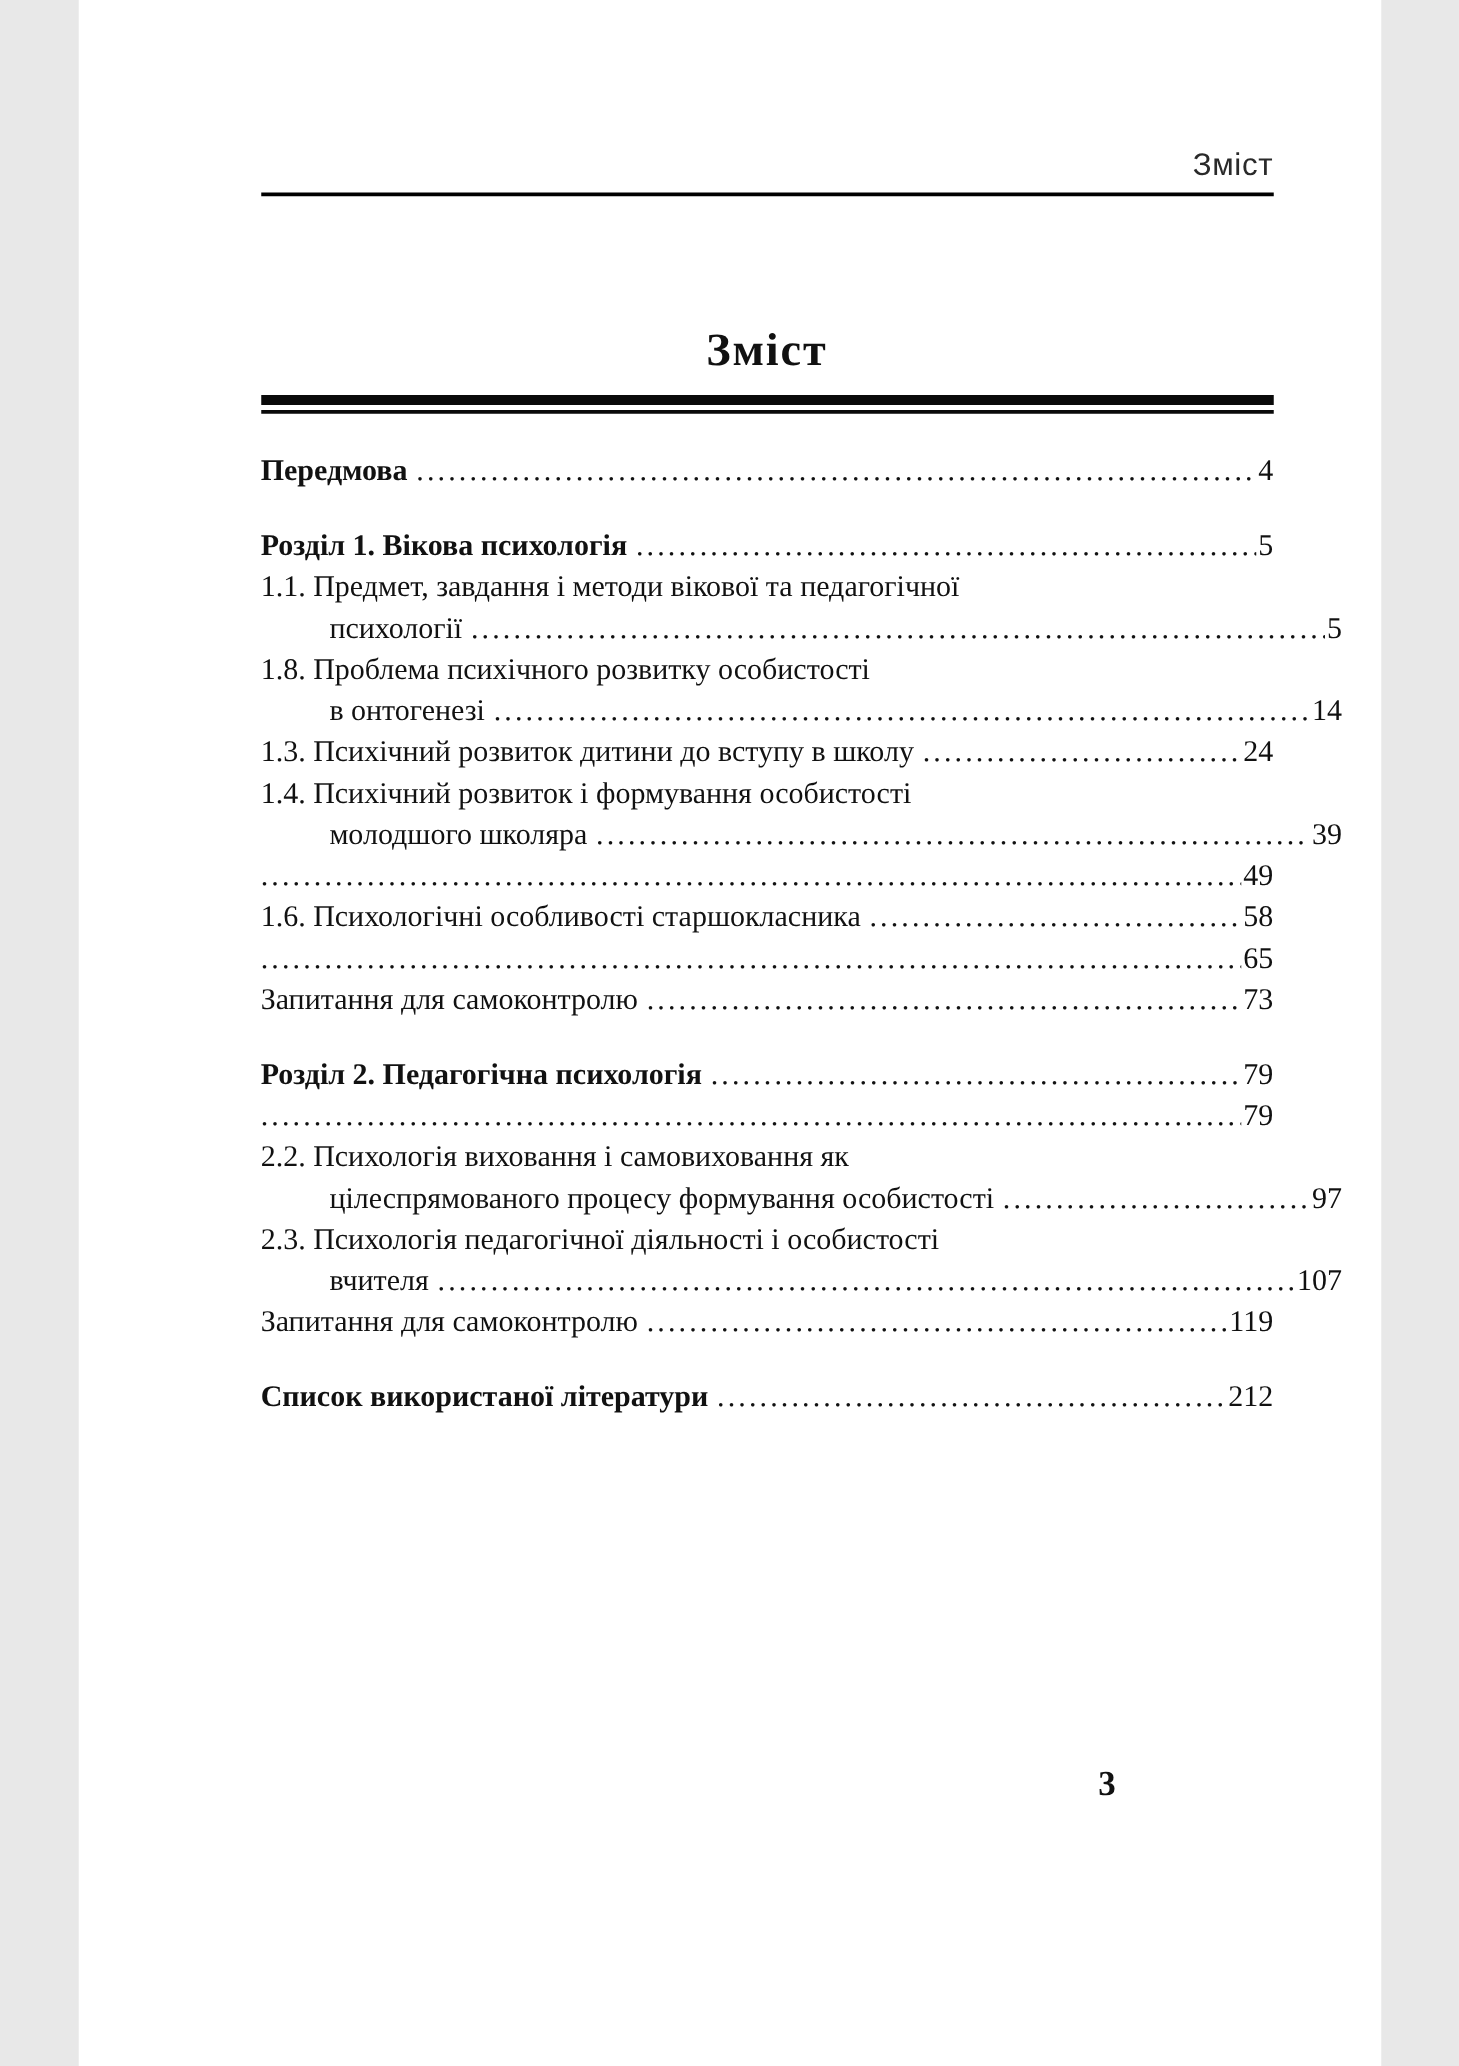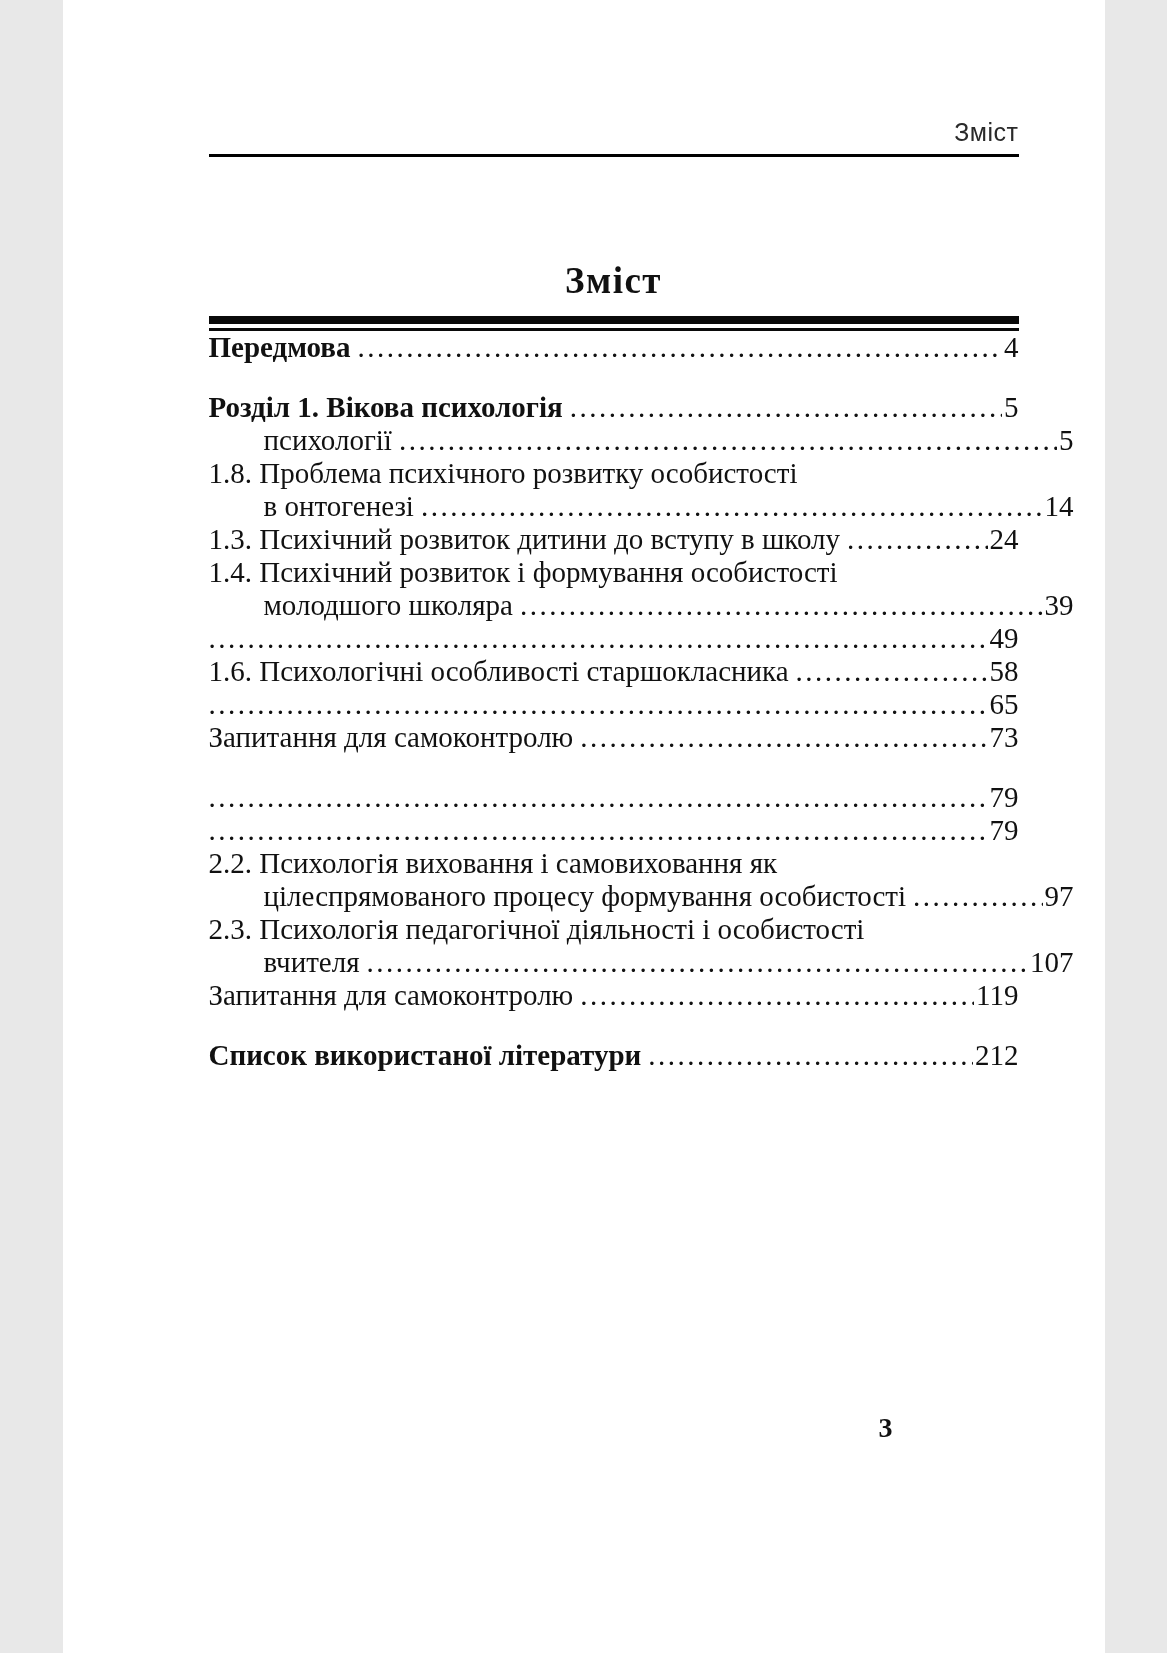--- a/index.html
+++ b/index.html
@@ -46,21 +46,22 @@
     letter-spacing: 1.5px;
   }
   .title-rule {
     margin-top: 14px;
     border-top: 8px solid #0a0a0a;
     border-bottom: 3px solid #0a0a0a;
     height: 4px;
   }
   
   .toc {
-    font-size: 29px;
+    margin-top: 30px;
+    font-size: 24px;
     line-height: 33px;
   }
   .toc-entry.gap {
     margin-top: 27px;
   }
   .toc-line {
     display: flex;
     align-items: baseline;
     width: 100%;
   }
@@ -119,20 +120,23 @@
           </div>
         </div>
         <div class="toc-entry bold gap">
           <div class="toc-line">
             <span class="toc-text">Розділ 1. Вікова психологія</span>
             <span class="dots" aria-hidden="true">............................................................................................................................................................................................................................................................................................................</span>
             <span class="toc-page">5</span>
           </div>
         </div>
         <div class="toc-entry">
+          <div class="toc-line">
+            <span class="toc-text">1.1. Предмет, завдання і методи вікової та педагогічної</span>
+          </div>
           <div class="toc-line cont">
             <span class="toc-text">психології</span>
             <span class="dots" aria-hidden="true">............................................................................................................................................................................................................................................................................................................</span>
             <span class="toc-page">5</span>
           </div>
         </div>
         <div class="toc-entry">
           <div class="toc-line">
             <span class="toc-text">1.8. Проблема психічного розвитку особистості</span>
           </div>
@@ -180,20 +184,21 @@
         </div>
         <div class="toc-entry">
           <div class="toc-line">
             <span class="toc-text">Запитання для самоконтролю</span>
             <span class="dots" aria-hidden="true">............................................................................................................................................................................................................................................................................................................</span>
             <span class="toc-page">73</span>
           </div>
         </div>
         <div class="toc-entry bold gap">
           <div class="toc-line">
+            <span class="toc-text">Розділ 2. Педагогічна психологія</span>
             <span class="dots" aria-hidden="true">............................................................................................................................................................................................................................................................................................................</span>
             <span class="toc-page">79</span>
           </div>
         </div>
         <div class="toc-entry">
           <div class="toc-line">
             <span class="dots" aria-hidden="true">............................................................................................................................................................................................................................................................................................................</span>
             <span class="toc-page">79</span>
           </div>
         </div>

